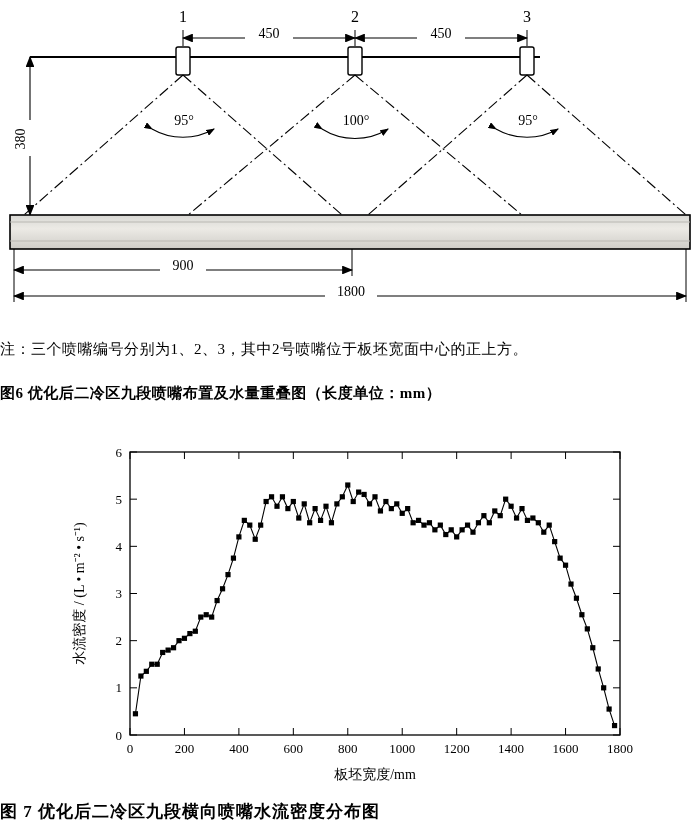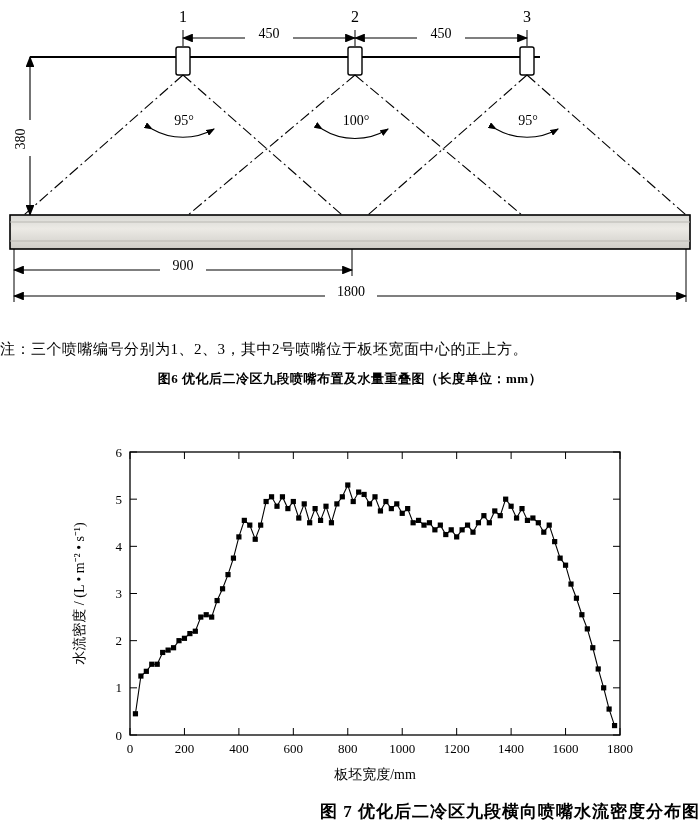--- a/index.html
+++ b/index.html
@@ -29,31 +29,30 @@
     position: absolute;
     left: 0; right: 0;
     text-align: left;
     font-size: 15px;
     letter-spacing: 0.5px;
   }
   #fig6-note { top: 340px; }
   #fig6-caption {
     position: absolute;
     left: 0; right: 0;
-    top: 370px;
-    text-align: center;
-    font-size: 13px;
+    top: 384px;
+    font-size: 15px;
     font-weight: bold;
     letter-spacing: 0.5px;
   }
   #fig7-caption {
     position: absolute;
     left: 0; right: 0;
     top: 800px;
-    text-align: right;
+    text-align: left;
     font-size: 17px;
     font-weight: bold;
     letter-spacing: 1px;
   }
 
   
   #fig7-area {
     position: absolute;
     left: 0; top: 430px;
     width: 700px; height: 360px;

